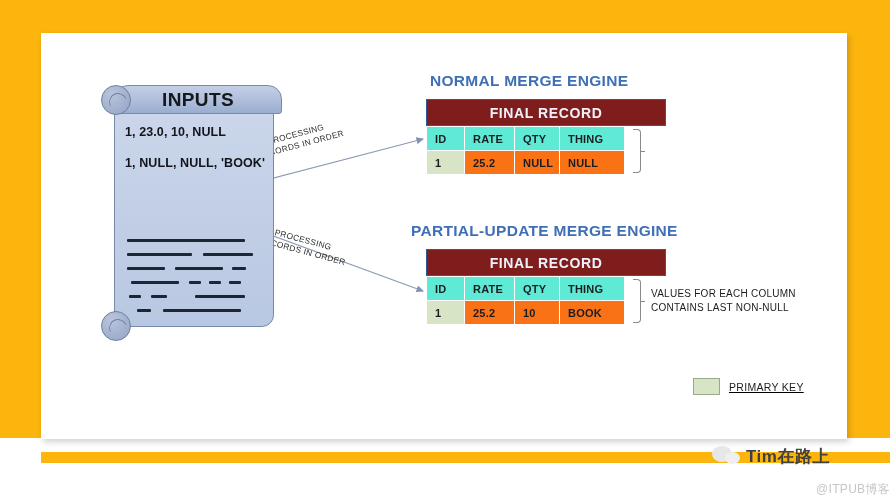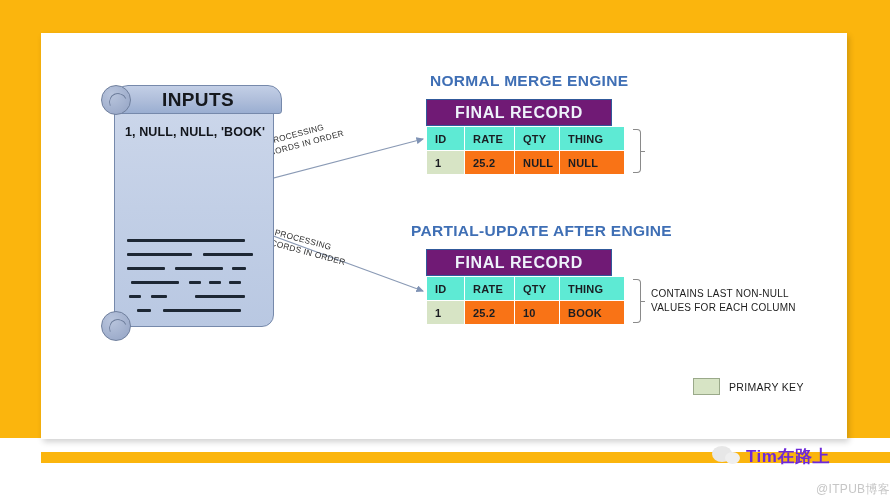--- a/index.html
+++ b/index.html
@@ -153,25 +153,25 @@
     white-space: nowrap;
   }
   .title-1 { left: 389px; top: 39px; }
   .title-2 { left: 370px; top: 189px; }
 
   .tbl { position: absolute; }
   .tbl-1 { left: 385px; top: 66px; }
   .tbl-2 { left: 385px; top: 216px; }
 
   .tbl-head {
-    width: 186px; height: 27px;
-    background: #701a75;
+    width: 240px; height: 27px;
+    background: #7f1d1d;
     border: 1px solid #31599a;
     color: #eef3fb;
-    font-size: 16px;
+    font-size: 14px;
     font-weight: 700;
     letter-spacing: .6px;
     display: flex; align-items: center; justify-content: center;
   }
   table.rec {
     border-collapse: collapse;
     width: 198px;
     table-layout: fixed;
   }
   table.rec th, table.rec td {
@@ -218,21 +218,21 @@
     letter-spacing: .25px;
     white-space: nowrap;
   }
   .note-1 { left: 610px; top: 104px; }
   .note-2 { left: 610px; top: 254px; }
 
   
   .legend {
     position: absolute;
     left: 652px; top: 345px;
-    display: flex; align-items: center; gap: 9px;
+    display: flex; align-items: center; gap: 9px; text-decoration: underline;
   }
   .legend-swatch {
     width: 27px; height: 17px;
     background: #d7e4c5;
     border: 1px solid #9aa98a;
   }
   .legend-label {
     font-size: 10.5px;
     color: #1c1c1c;
     letter-spacing: .3px;
@@ -259,21 +259,21 @@
   }
   .wm-chat .b2 {
     position: absolute; left: 13px; top: 7px;
     width: 15px; height: 12px;
     background: #efefef;
     border-radius: 50%;
   }
   .wm-name {
     font-size: 17px;
     font-weight: 700;
-    color: #6d28d9;
+    color: #404040;
     letter-spacing: .5px;
     white-space: nowrap;
   }
   .wm-sub {
     position: absolute;
     right: 0; top: 28px;
     font-size: 12px;
     color: #c6c6c6;
     letter-spacing: .3px;
     white-space: nowrap;
@@ -311,20 +311,21 @@
 
     <div class="scroll-wrap">
       <div class="scroll-roll roll-top"></div>
       <div class="scroll-roll roll-bot"></div>
 
       <div class="scroll-head">
         <span class="scroll-head-label">INPUTS</span>
       </div>
 
       <div class="scroll-body">
+        <div class="in-line">1, 23.0, 10, NULL</div>
         <div class="in-line">1, NULL, NULL, 'BOOK'</div>
 
         <div class="dash-area">
           <div class="dash-row">
             <span class="dash" style="left:0px;  width:118px;"></span>
           </div>
           <div class="dash-row">
             <span class="dash" style="left:0px;  width:65px;"></span>
             <span class="dash" style="left:76px; width:50px;"></span>
           </div>
@@ -377,21 +378,21 @@
             <td>25.2</td>
             <td>NULL</td>
             <td>NULL</td>
           </tr>
         </tbody>
       </table>
     </div>
 
     <div class="bracket br-1"></div>
 
-    <div class="section-title title-2">PARTIAL-UPDATE AFTER ENGINE</div>
+    <div class="section-title title-2">PARTIAL-UPDATE MERGE ENGINE</div>
 
     <div class="tbl tbl-2">
       <div class="tbl-head">FINAL RECORD</div>
       <table class="rec">
         <colgroup>
             <col class="c-id">
             <col class="c-rate">
             <col class="c-qty">
             <col class="c-thing">
           </colgroup>
@@ -409,22 +410,22 @@
             <td>25.2</td>
             <td>10</td>
             <td>BOOK</td>
           </tr>
         </tbody>
       </table>
     </div>
 
     <div class="bracket br-2"></div>
     <div class="note note-2">
+      <div>VALUES FOR EACH COLUMN</div>
       <div>CONTAINS LAST NON-NULL</div>
-      <div>VALUES FOR EACH COLUMN</div>
     </div>
 
     <div class="legend">
       <div class="legend-swatch"></div>
       <div class="legend-label">PRIMARY KEY</div>
     </div>
 
   </div>
 
   <div class="watermark">

